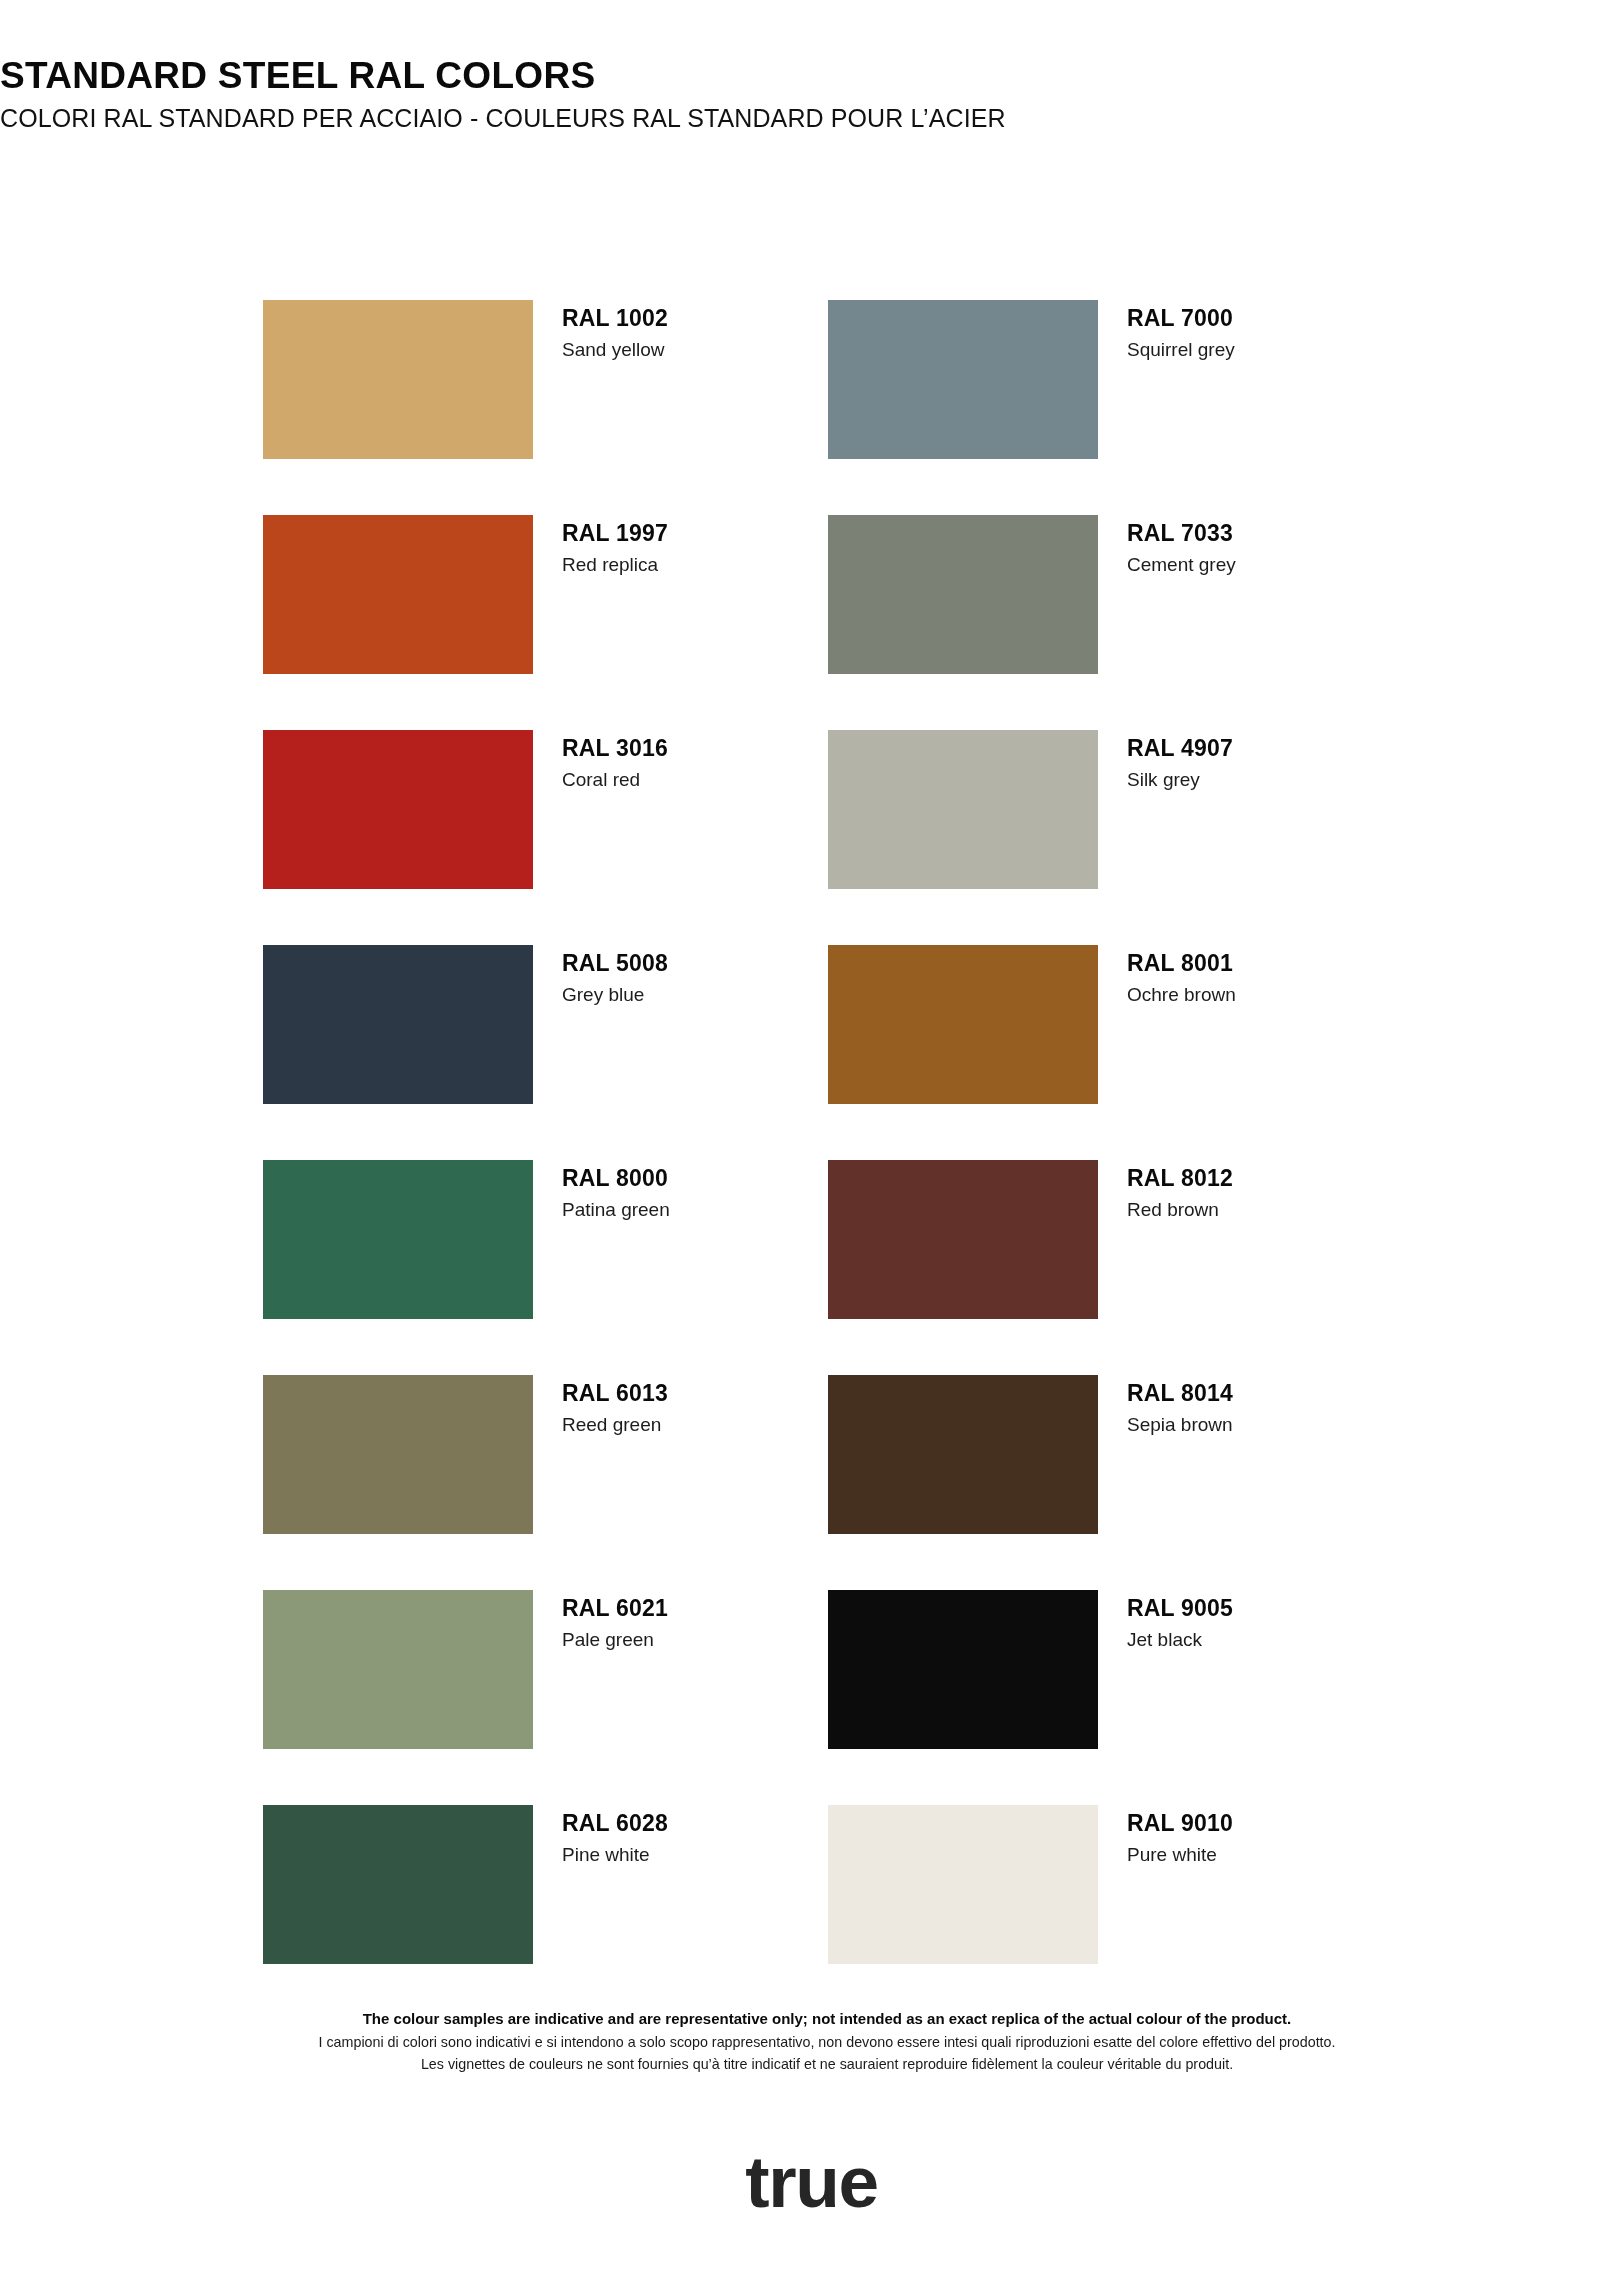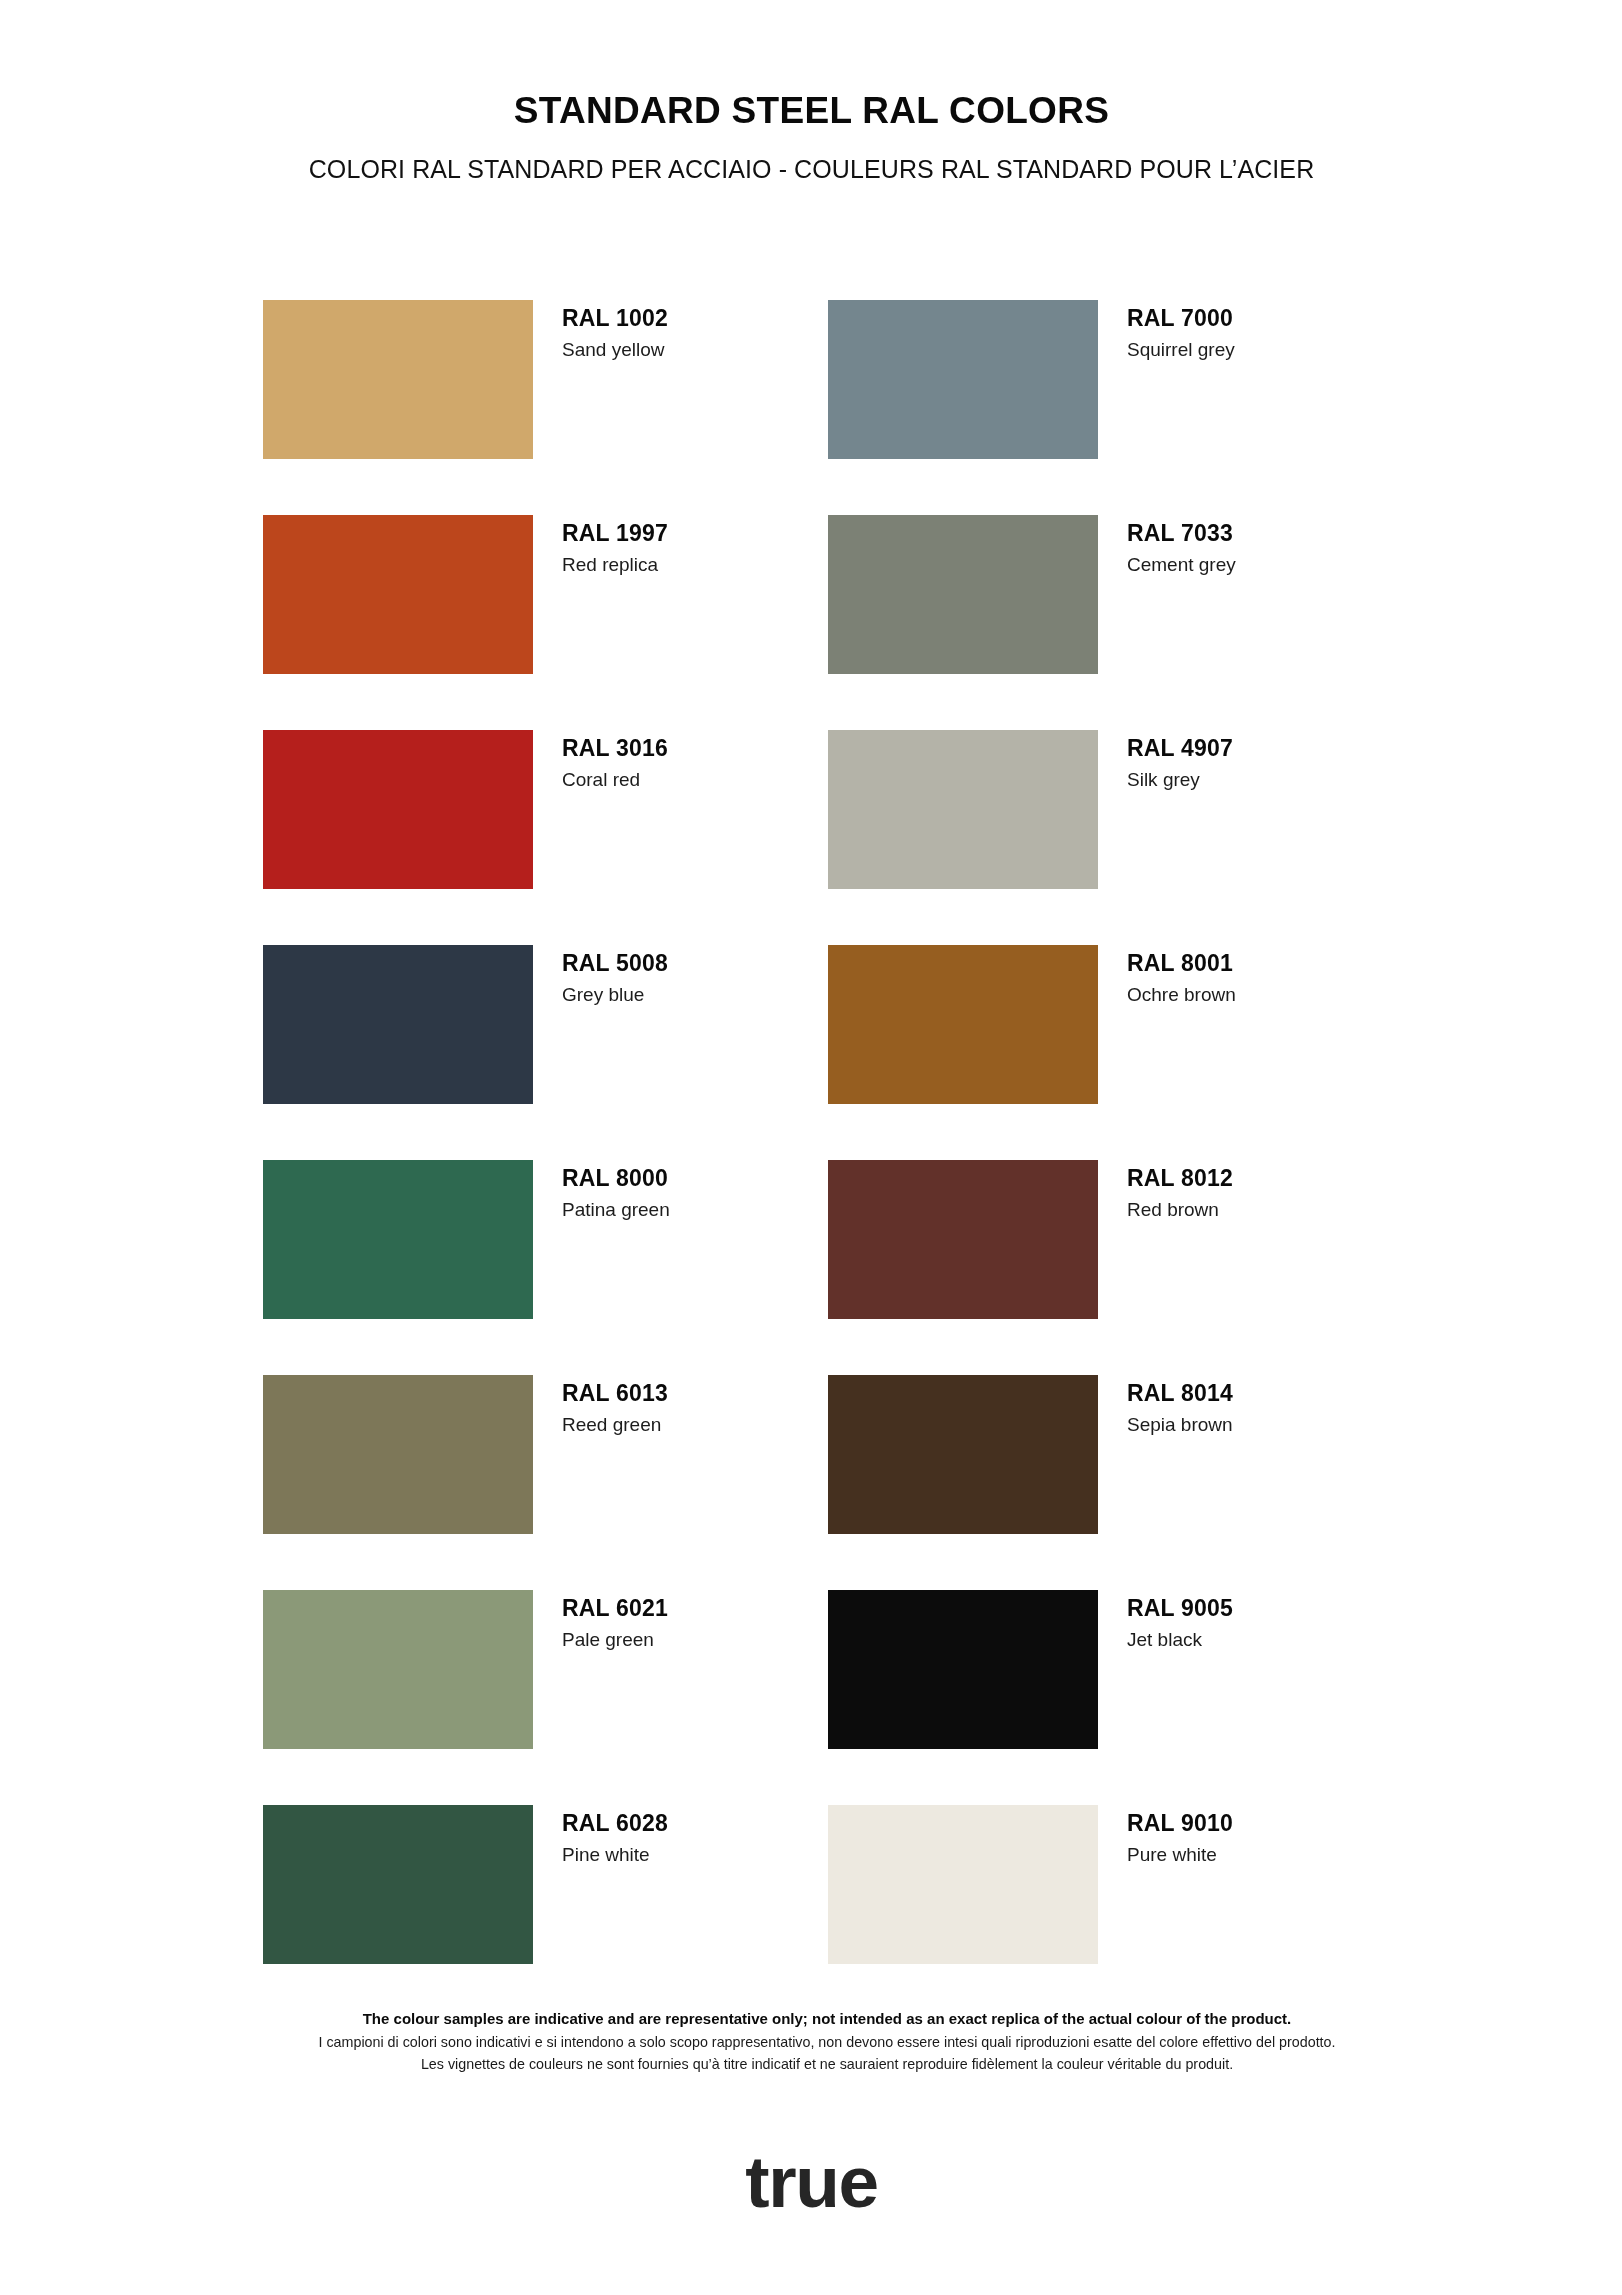--- a/index.html
+++ b/index.html
@@ -15,34 +15,34 @@
   .page {
     position: relative;
     width: 1623px;
     height: 2295px;
     background: #ffffff;
     overflow: hidden;
   }
 
   
   .header {
-    padding-top: 92px;
-    text-align: center;
+    padding-top: 57px;
+    text-align: left;
   }
 
   .doc-title {
     font-size: 37px;
     font-weight: 700;
     letter-spacing: 0.3px;
     color: #0a0a0a;
     line-height: 1.05;
   }
 
   .doc-subtitle {
-    margin-top: 25px;
+    margin-top: 9px;
     font-size: 25px;
     font-weight: 400;
     letter-spacing: 0.1px;
     color: #111111;
     line-height: 1.1;
   }
 
   
   .swatch-grid {
     position: absolute;

